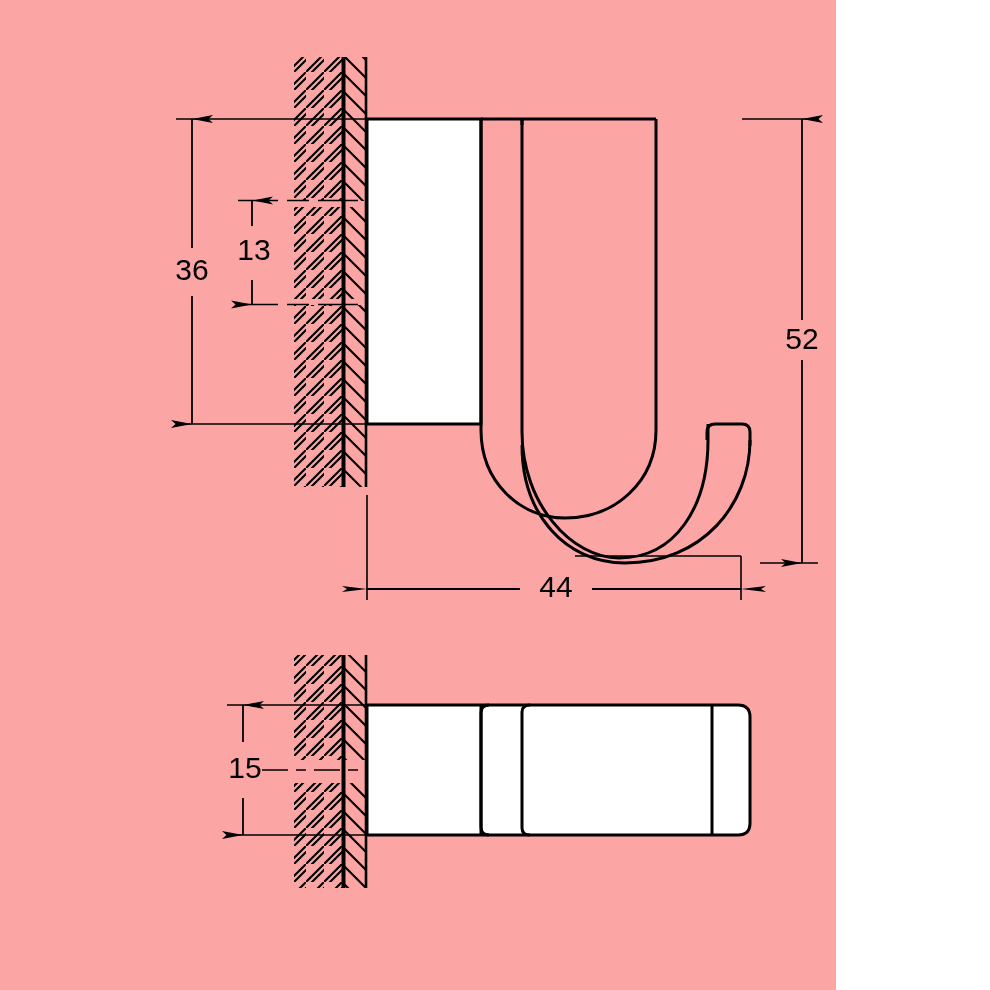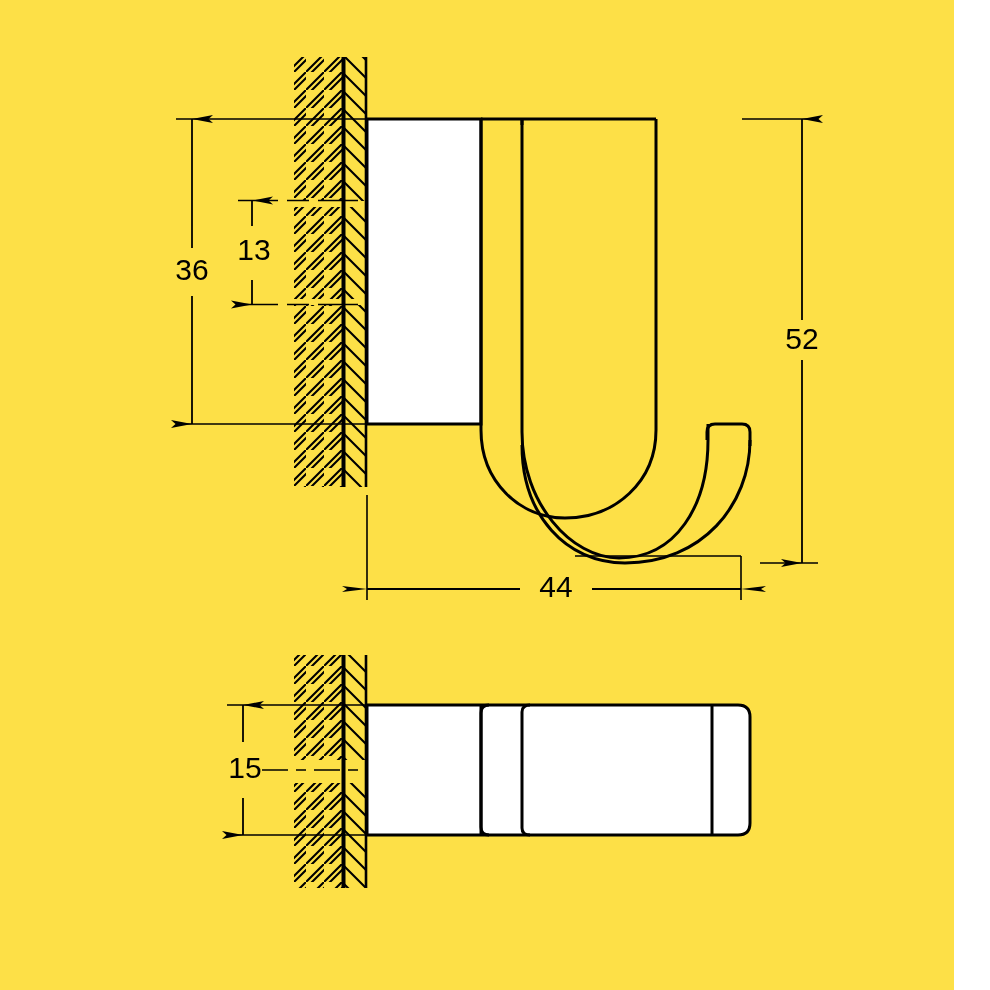--- a/index.html
+++ b/index.html
@@ -8,23 +8,23 @@
     background: #ffffff;
   }
   body {
     width: 990px;
     height: 990px;
     font-family: "Liberation Sans", sans-serif;
     overflow: hidden;
   }
   #drawing-root {
     position: relative;
-    width: 954px;
+    width: 836px;
     height: 990px;
-    background: #fde047;
+    background: #fca5a5;
   }
   svg#technical-drawing {
     display: block;
     width: 990px;
     height: 990px;
   }
   .dim-text {
     font-family: "Liberation Sans", sans-serif;
     font-size: 30px;
     fill: #000000;

